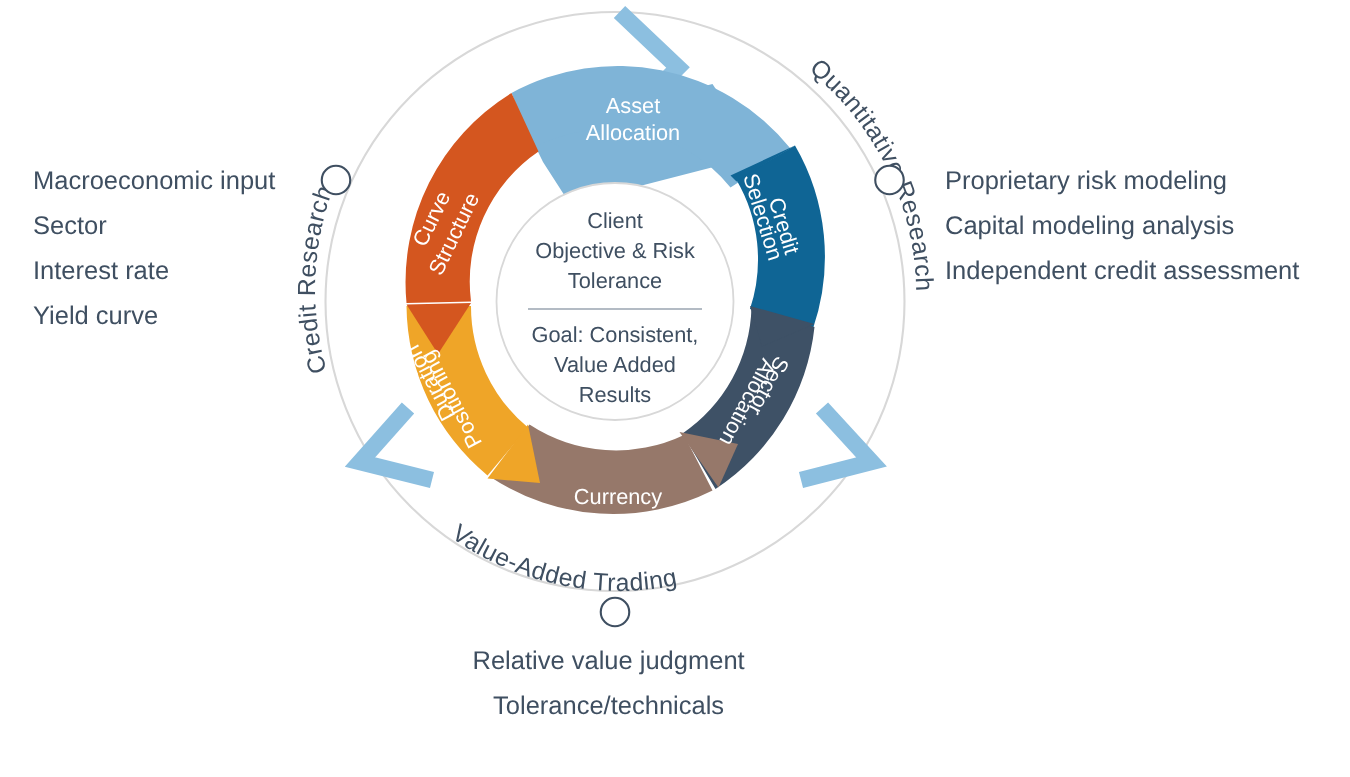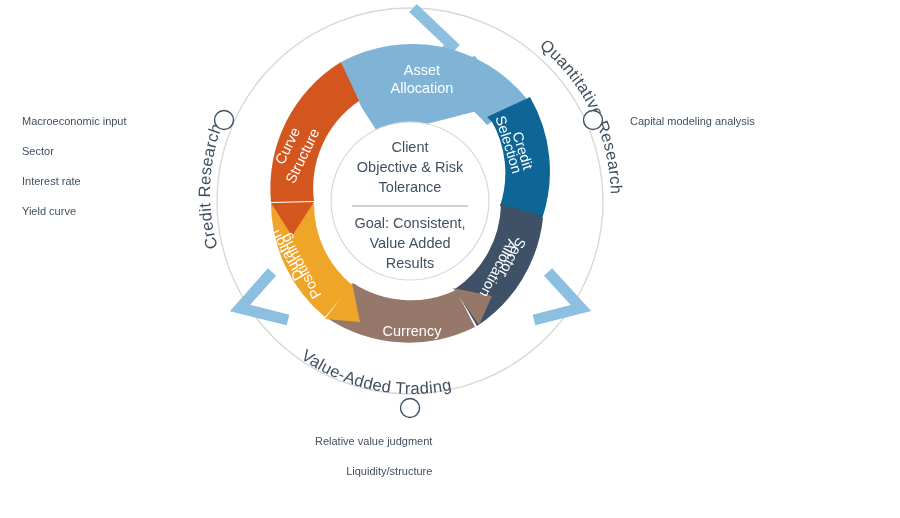--- a/index.html
+++ b/index.html
@@ -21,29 +21,29 @@
   }
   svg#wheel {
     position: absolute;
     left: 0;
     top: 0;
     width: 900px;
     height: 518px;
   }
   .side-list {
     position: absolute;
-    font-size: 11px;
+    font-size: 17px;
     line-height: 30px;
     color: #3f4f61;
     white-space: nowrap;
   }
   .side-list .row { display: block; }
   #left-list  { left: 22px;  top: 106px; text-align: left; }
   #right-list { left: 630px; top: 106px; text-align: left; }
-  #bottom-list{ left: 315px; top: 426px; text-align: right; }
+  #bottom-list{ left: 315px; top: 426px; text-align: center; }
 
   .seg-label {
     font-size: 14.5px;
     fill: #ffffff;
     font-family: "Liberation Sans", sans-serif;
   }
   .ring-label {
     font-size: 16.5px;
     fill: #3f4f61;
     font-family: "Liberation Sans", sans-serif;
@@ -150,21 +150,23 @@
   </svg>
 
   <div class="side-list" id="left-list">
     <span class="row">Macroeconomic input</span>
     <span class="row">Sector</span>
     <span class="row">Interest rate</span>
     <span class="row">Yield curve</span>
   </div>
 
   <div class="side-list" id="right-list">
+    <span class="row">Proprietary risk modeling</span>
     <span class="row">Capital modeling analysis</span>
+    <span class="row">Independent credit assessment</span>
   </div>
 
   <div class="side-list" id="bottom-list">
     <span class="row">Relative value judgment</span>
-    <span class="row">Liquidity/structure</span>
+    <span class="row">Tolerance/technicals</span>
   </div>
 
 </div>
 
 </body></html>

